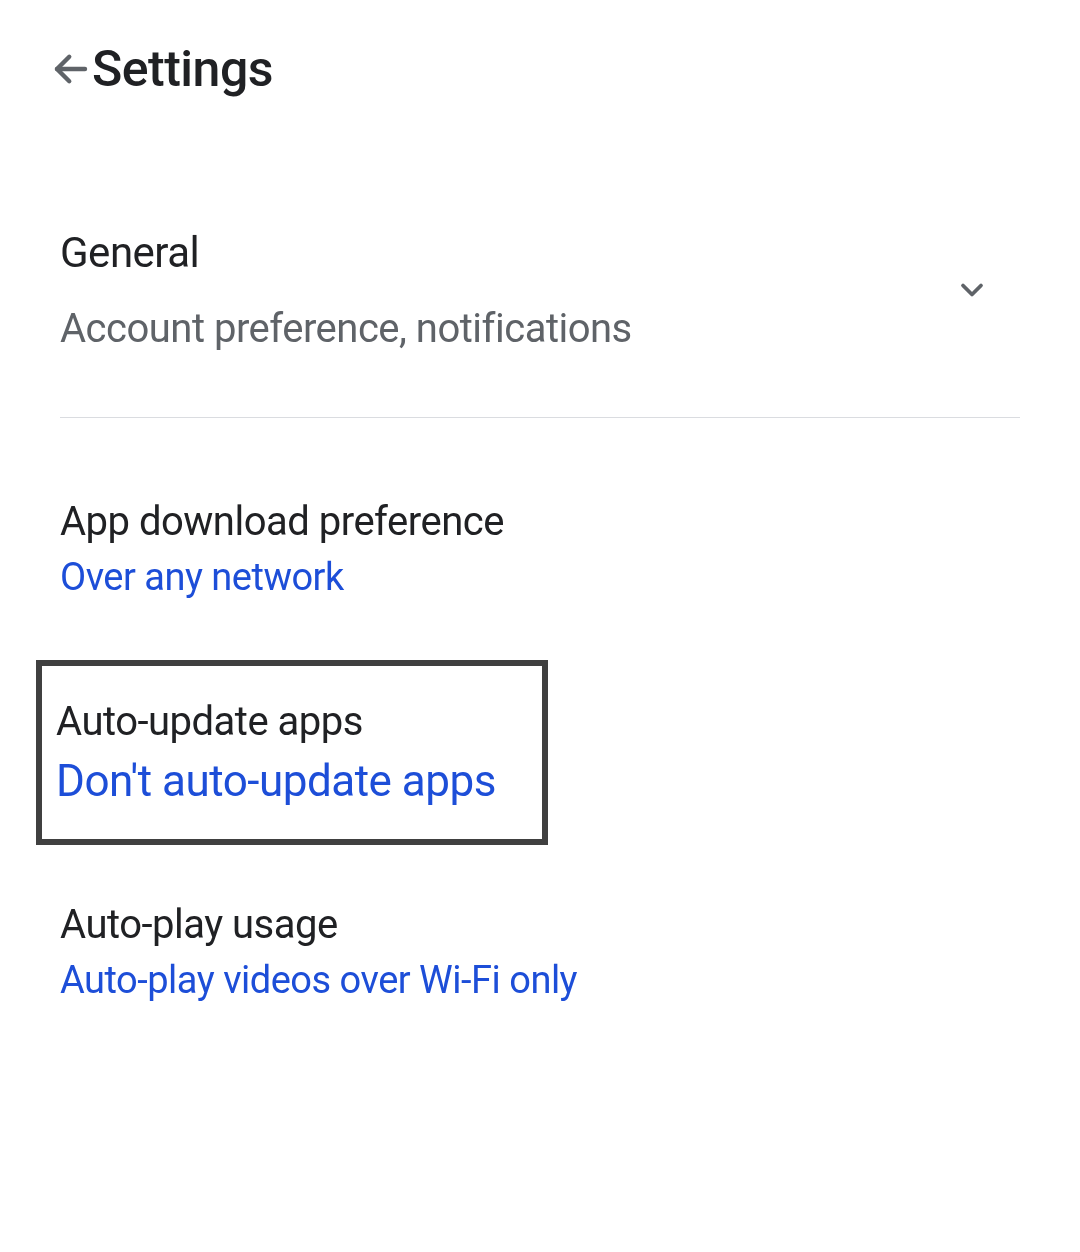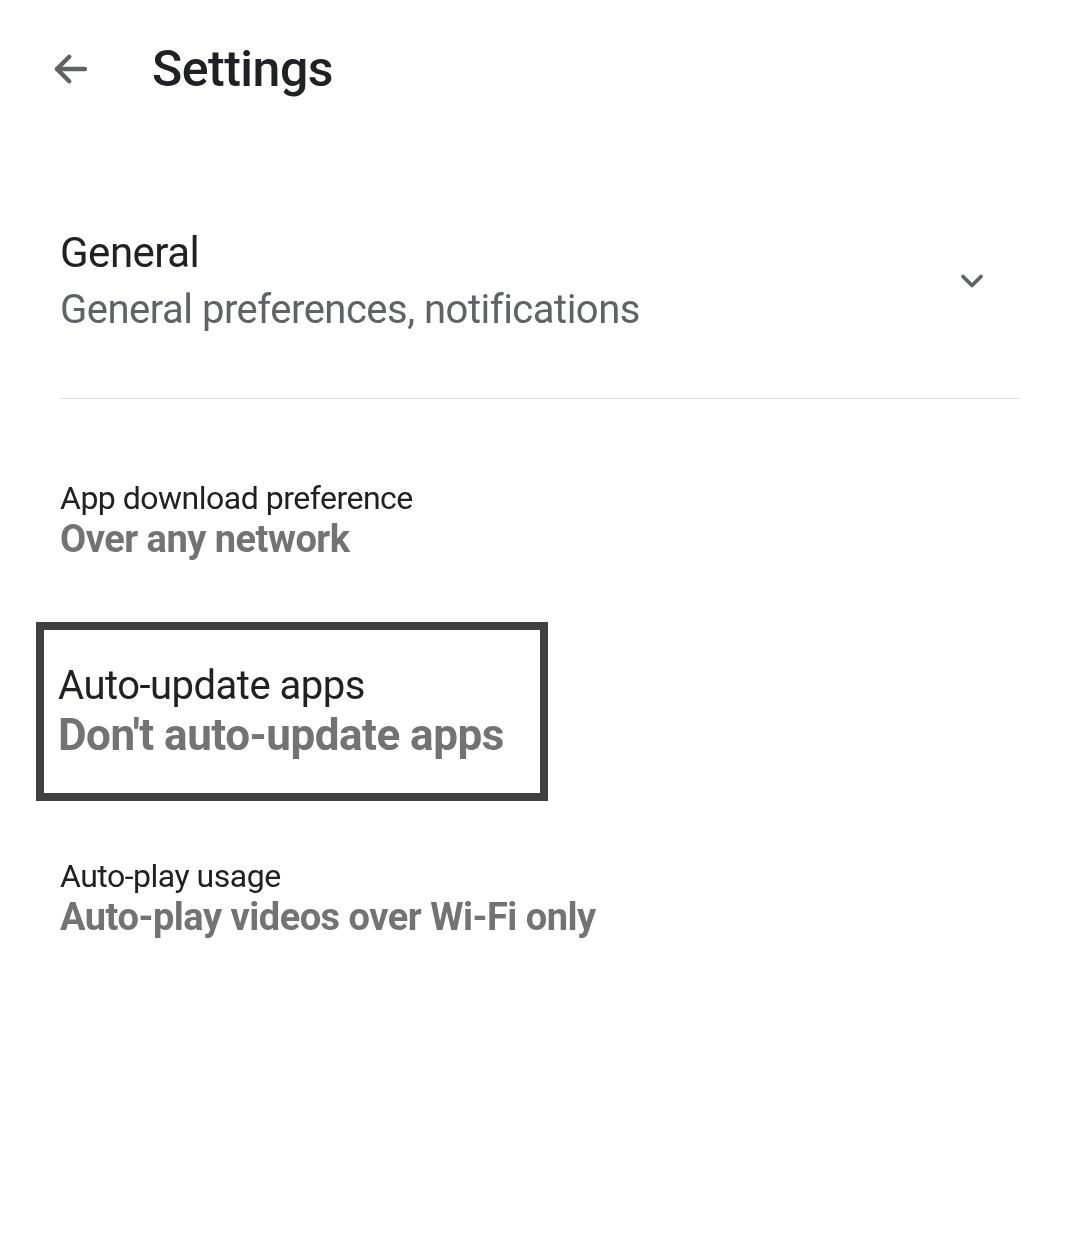--- a/index.html
+++ b/index.html
@@ -11,21 +11,20 @@
       font-family: 'Roboto', 'Helvetica Neue', Arial, sans-serif;
       background: #ffffff;
       width: 1080px;
       height: 1252px;
       color: #202124;
     }
     .header {
       display: flex;
       align-items: center;
       padding: 40px 50px 40px 50px;
-      gap: 60px;
     }
     .back-icon {
       width: 42px;
       height: 42px;
       display: flex;
       align-items: center;
       justify-content: center;
       cursor: pointer;
     }
     .back-icon svg {
@@ -45,21 +44,21 @@
     .section-row {
       display: flex;
       align-items: center;
       justify-content: space-between;
       padding: 30px 60px 35px 60px;
       cursor: pointer;
     }
     .section-content {
       display: flex;
       flex-direction: column;
-      gap: 3px;
+      gap: 22px;
     }
     .section-title {
       font-size: 42px;
       font-weight: 400;
       color: #202124;
       letter-spacing: -0.5px;
     }
     .section-subtitle {
       font-size: 40px;
       font-weight: 400;
@@ -82,33 +81,34 @@
     .divider {
       height: 1px;
       background: #dadce0;
       margin: 30px 60px 30px 60px;
     }
     .sub-item {
       padding: 30px 60px 35px 60px;
       cursor: pointer;
     }
     .sub-item-title {
-      font-size: 32px;
+      font-size: 40px;
       font-weight: 400;
       color: #202124;
       letter-spacing: -0.5px;
     }
     .sub-item-subtitle {
       font-size: 38px;
-      font-weight: 700;
-      color: #737373;
+      font-weight: 400;
+      color: #1d4ed8;
       letter-spacing: -0.5px;
+      margin-top: 10px;
     }
     .highlighted {
-      border: 8px solid #404040;
+      border: 6px solid #404040;
       margin: 26px 0 26px 36px;
       padding: 32px 24px 32px 14px;
       width: 512px;
     }
     .highlighted .sub-item-title {
       font-size: 40px;
     }
     .highlighted .sub-item-subtitle {
       font-size: 44px;
     }
@@ -135,21 +135,21 @@
     </svg>
   </div>
   <h1 class="page-title">Settings</h1>
 </div>
 
 <div class="settings-list">
 
   <div class="section-row general">
     <div class="section-content">
       <div class="section-title">General</div>
-      <div class="section-subtitle">General preferences, notifications</div>
+      <div class="section-subtitle">Account preference, notifications</div>
     </div>
     <div class="chevron">
       <svg viewBox="0 0 24 24" fill="none" stroke="#5f6368" stroke-width="2.5" stroke-linecap="round" stroke-linejoin="round">
         <polyline points="6 9 12 15 18 9"></polyline>
       </svg>
     </div>
   </div>
 
   <div class="divider"></div>
 

